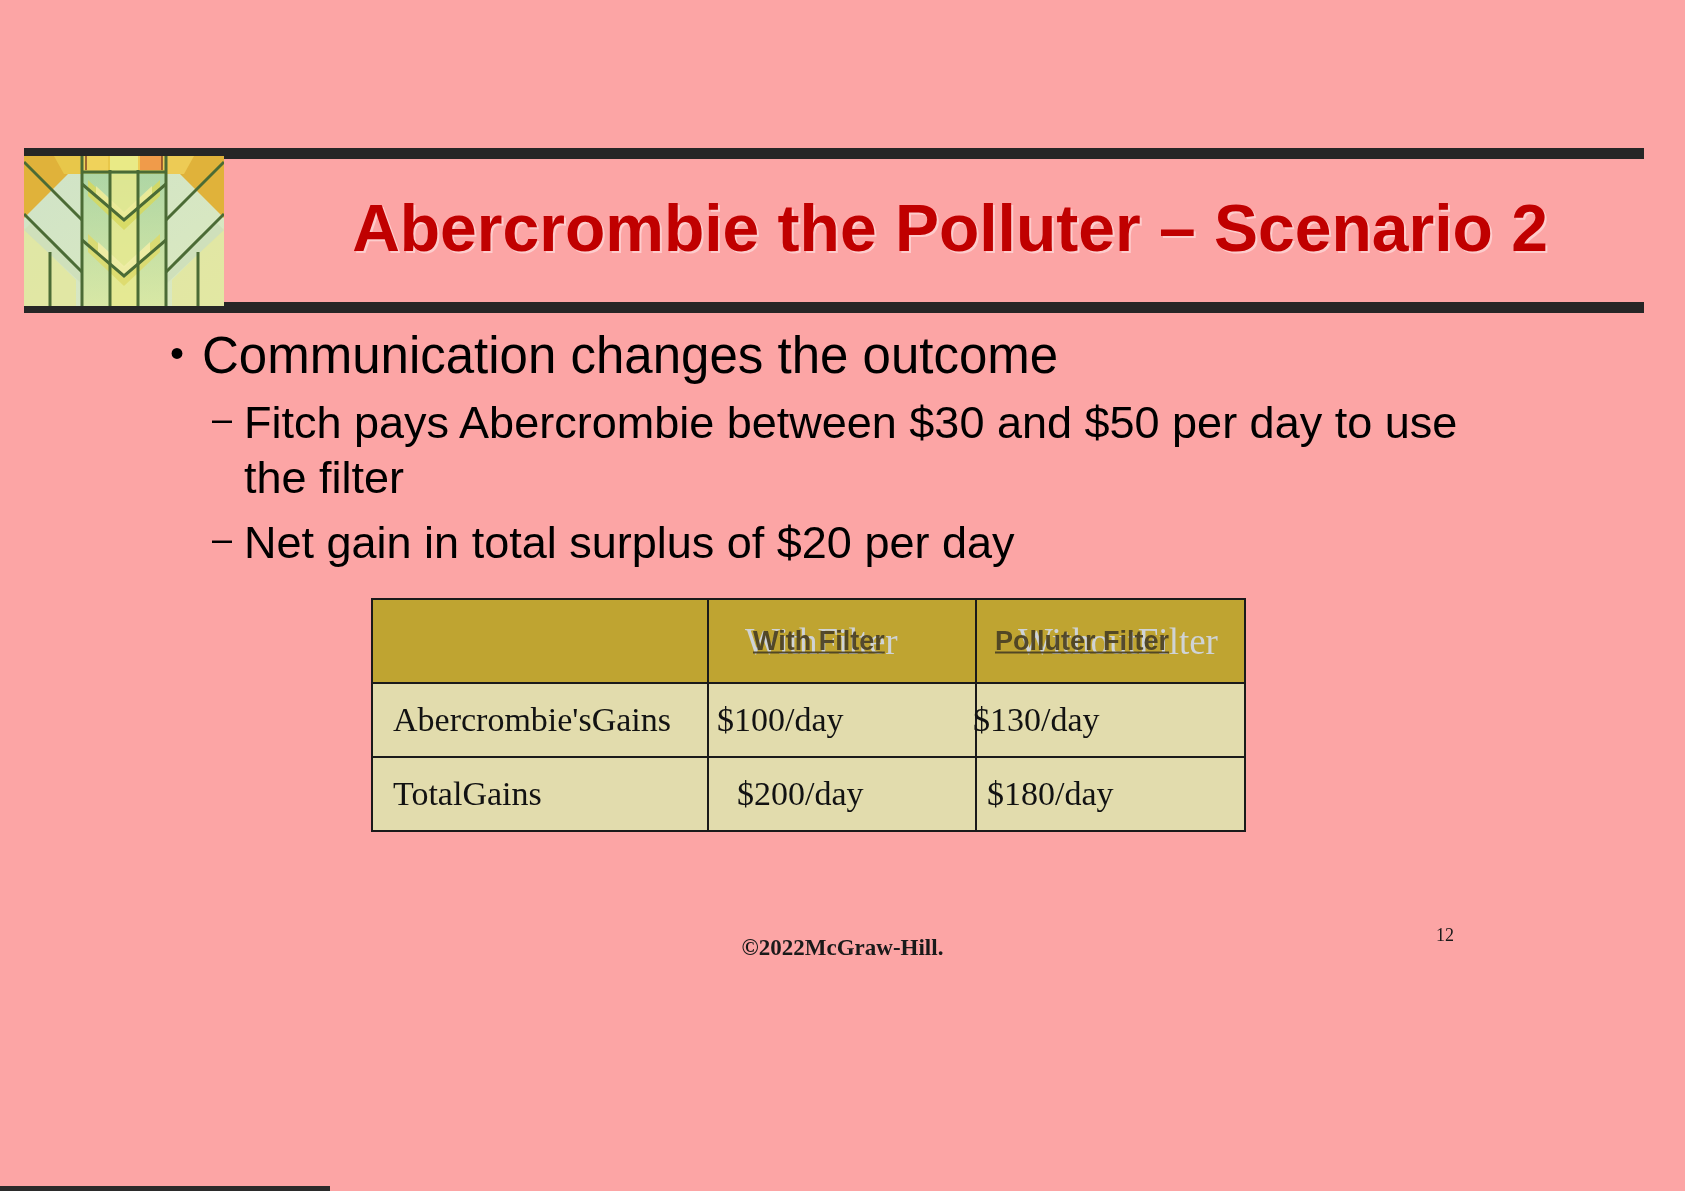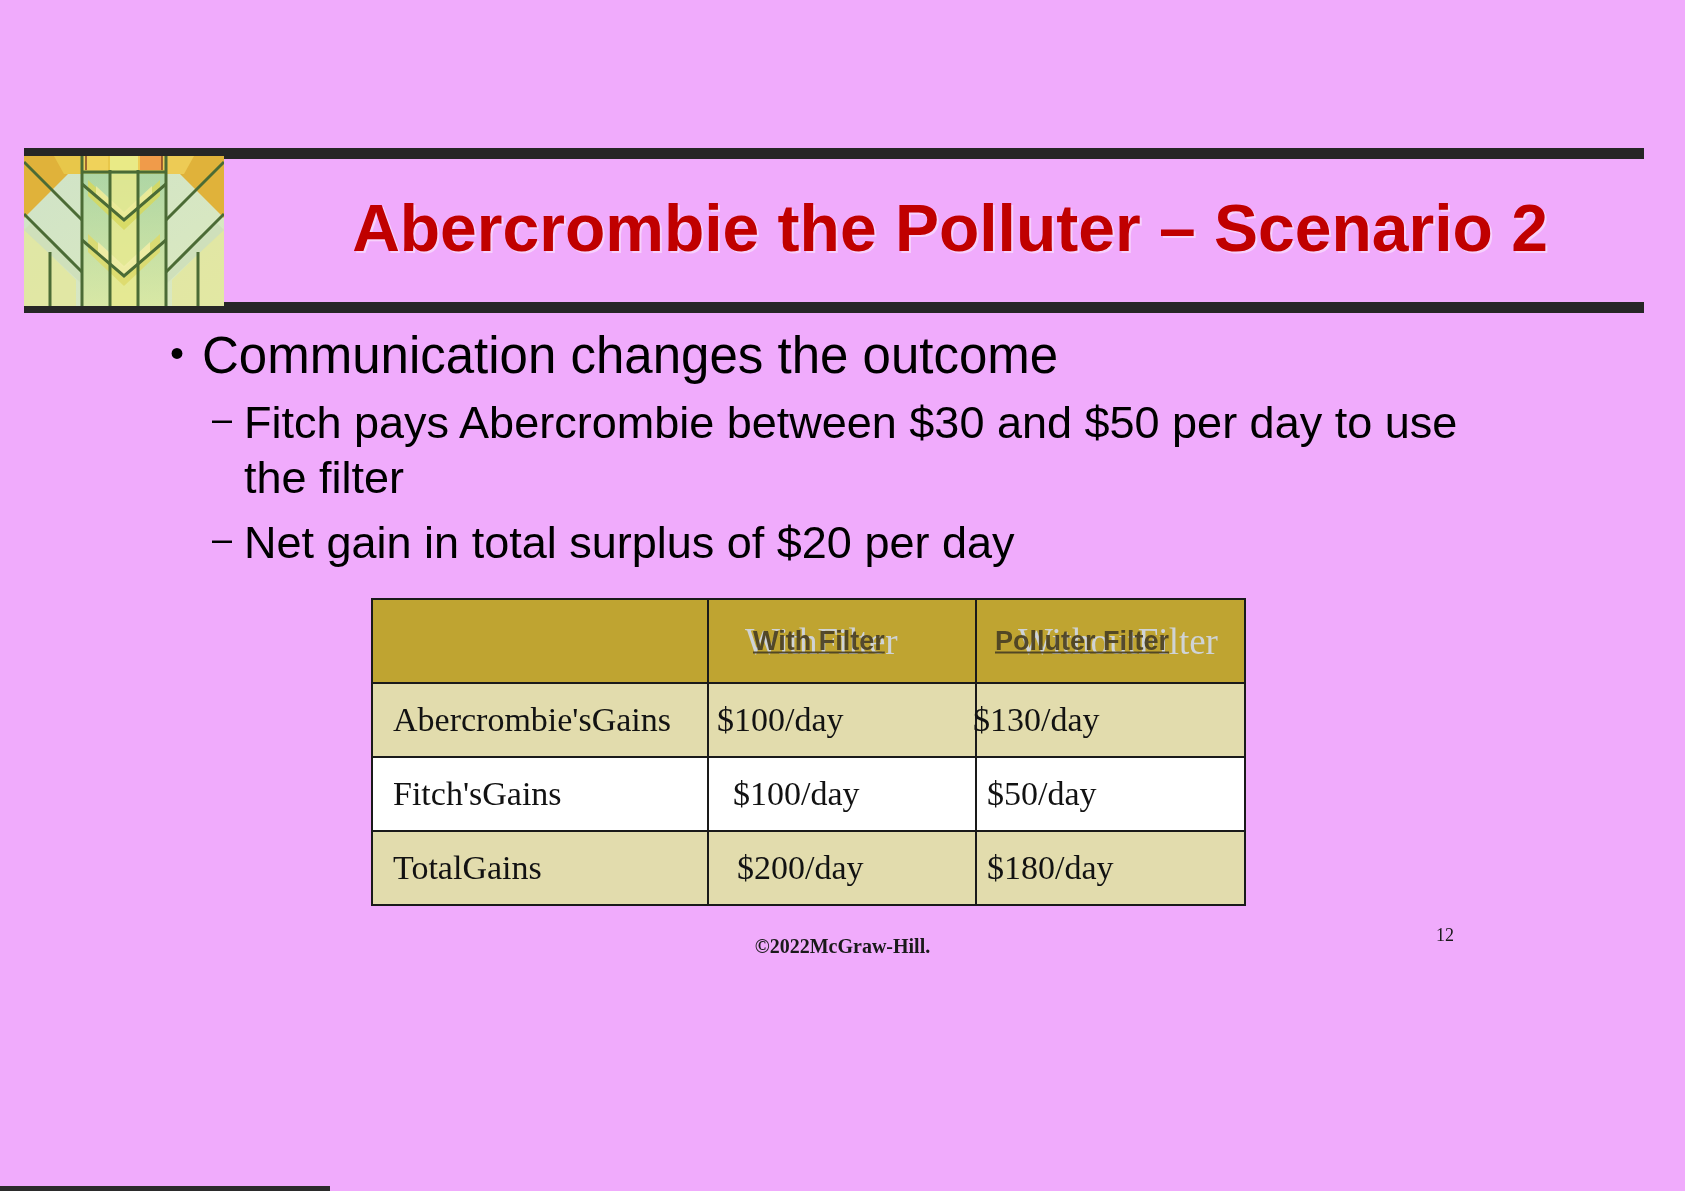--- a/index.html
+++ b/index.html
@@ -13,21 +13,21 @@
     position: relative;
     font-family: "Liberation Sans", sans-serif;
     overflow: hidden;
   }
 
   .slide {
     position: absolute;
     left: 0; top: 0;
     width: 1685px;
     height: 1191px;
-    background: #f0abfc;
+    background: #fca5a5;
   }
 
   
   .title-band {
     position: absolute;
     left: 24px;
     top: 148px;
     width: 1620px;
     height: 165px;
   }
@@ -196,21 +196,21 @@
   .val-shift3 { position: relative; left: 20px; }
 
   
   .copyright {
     position: absolute;
     left: 0;
     top: 935px;
     width: 1685px;
     text-align: center;
     font-family: "Liberation Serif", serif;
-    font-size: 20px;
+    font-size: 23px;
     font-weight: bold;
     color: #1a1a1a;
   }
   .page-number {
     position: absolute;
     left: 1400px;
     top: 925px;
     width: 90px;
     text-align: center;
     font-family: "Liberation Serif", serif;
@@ -350,31 +350,20 @@
           <span class="cell-pad">Abercrombie'sGains</span>
         </td>
         <td>
           <span class="cell-pad-2">$100/day</span>
         </td>
         <td>
           <span class="cell-pad-3 val-shift">$130/day</span>
         </td>
       </tr>
 
-      <tr class="row-plain">
-        <td>
-          <span class="cell-pad">Fitch'sGains</span>
-        </td>
-        <td>
-          <span class="cell-pad-2 val-shift2">$100/day</span>
-        </td>
-        <td>
-          <span class="cell-pad-3">$50/day</span>
-        </td>
-      </tr>
 
       <tr class="row-shade">
         <td>
           <span class="cell-pad">TotalGains</span>
         </td>
         <td>
           <span class="cell-pad-2 val-shift3">$200/day</span>
         </td>
         <td>
           <span class="cell-pad-3">$180/day</span>

